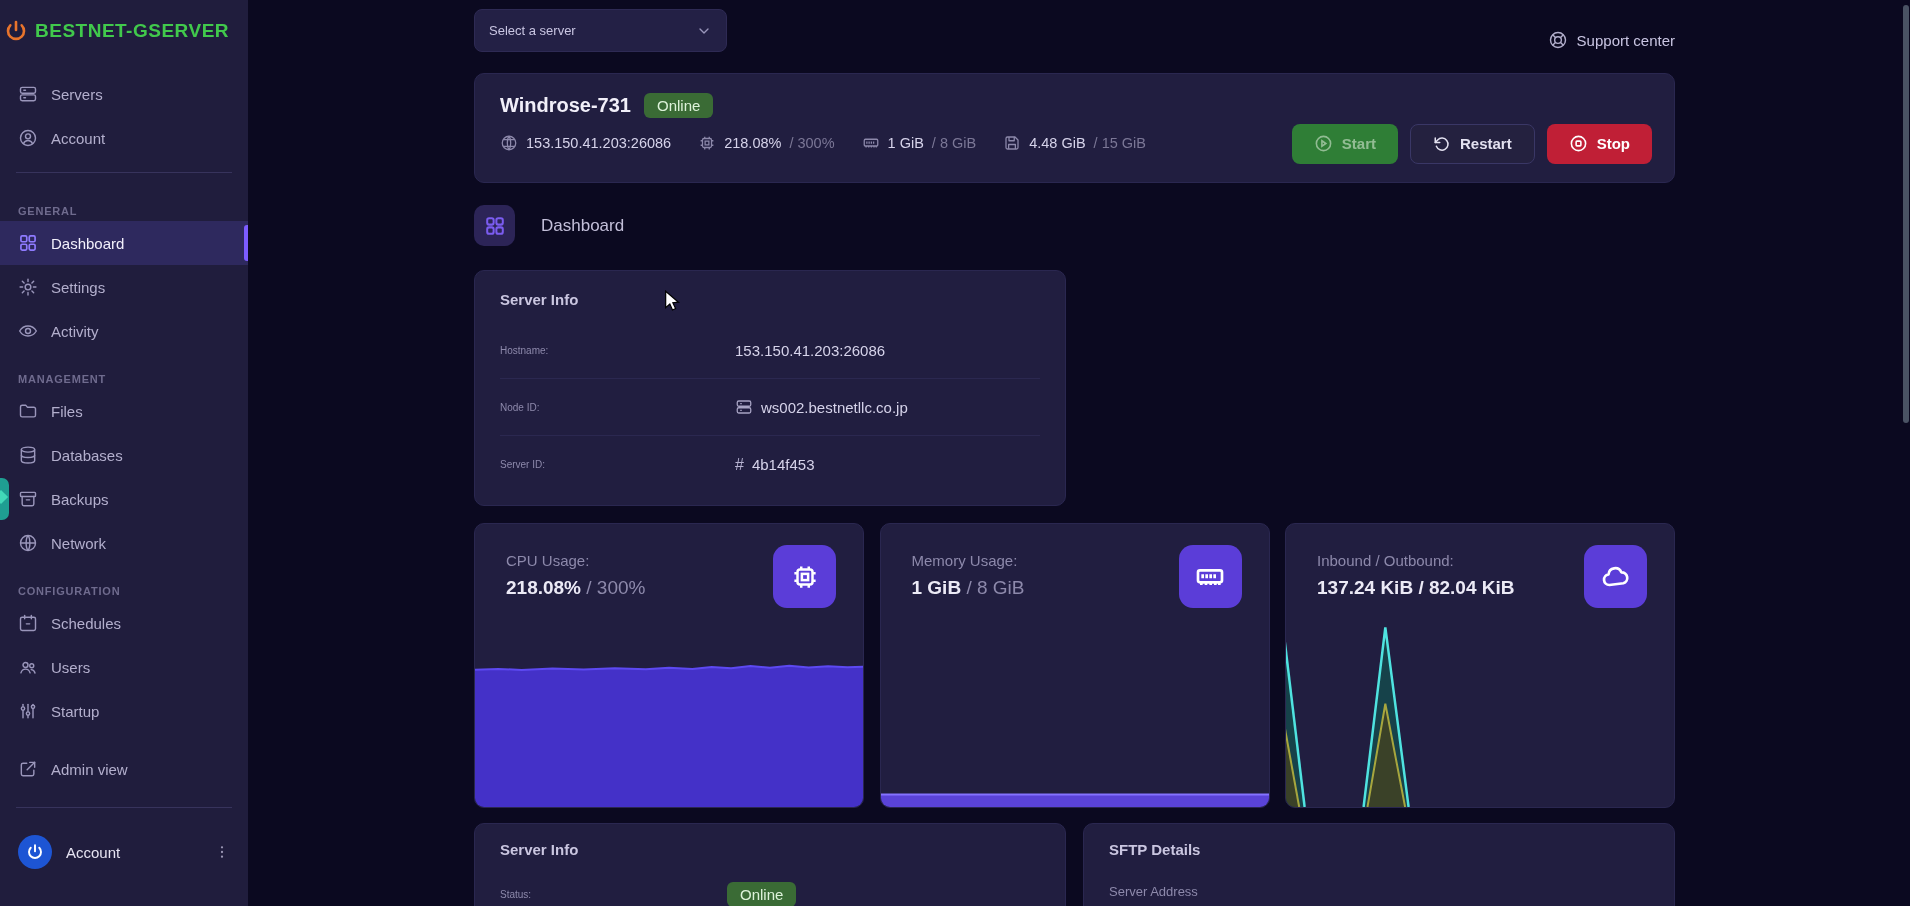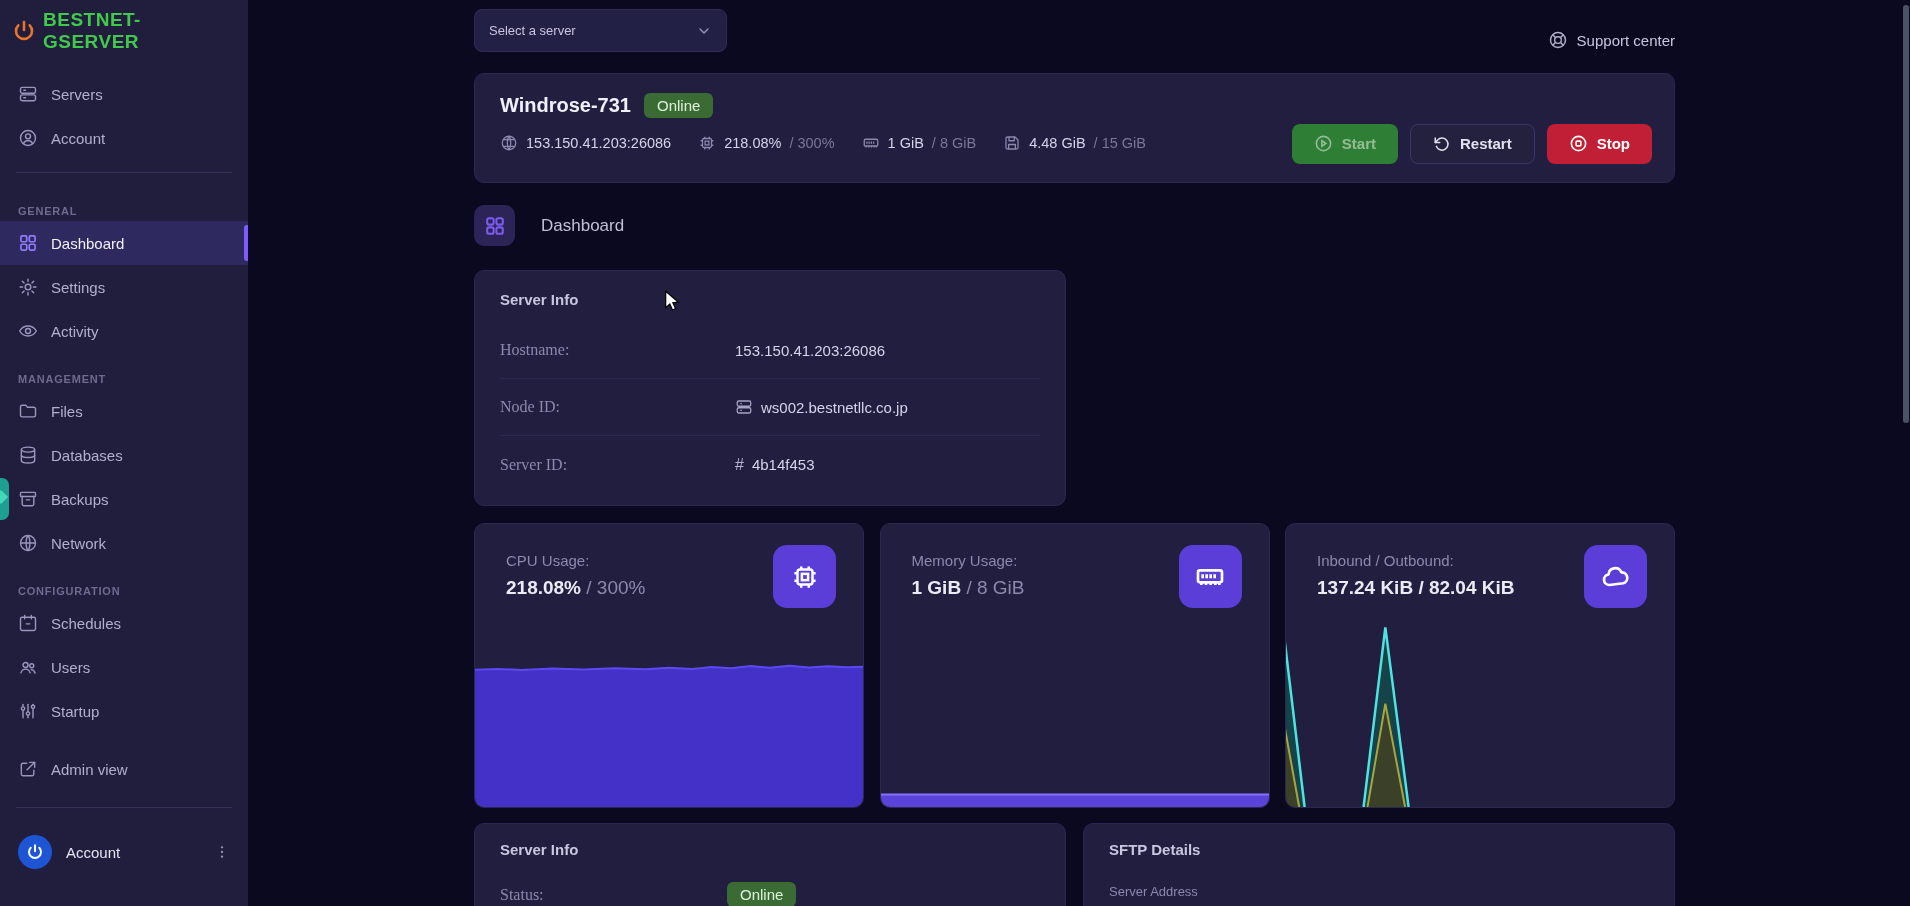--- a/index.html
+++ b/index.html
@@ -9,21 +9,21 @@
     background:#0b0920; color:#c9c6de; position:relative;
   }
   svg { display:block; }
 
   
   .sidebar {
     position:absolute; left:0; top:0; width:248px; height:906px;
     background:#201d3d; display:flex; flex-direction:column; padding:14px 0 0 0;
     z-index:5;
   }
-  .logo { display:flex; align-items:center; gap:7px; padding:0 12px; height:34px; }
+  .logo { display:flex; align-items:center; gap:7px; padding:0 4px; height:34px; }
   .logo .flame { color:#e8742c; }
   .brand-text { font-size:19px; font-weight:bold; letter-spacing:0.5px; color:#41c94c; }
   .nav-item {
     display:flex; align-items:center; gap:13px; height:44px; padding:0 18px;
     font-size:15px; color:#b3afcd; cursor:pointer; position:relative;
   }
   .nav-item .ico { color:#9a96bb; flex:0 0 auto; display:flex; }
   .nav-item.active { background:#2e295e; color:#f2f0fb; }
   .nav-item.active .ico { color:#8f7bff; }
   .nav-item.active::after {
@@ -104,21 +104,21 @@
     display:flex; align-items:center; justify-content:center; color:#7b5cf0;
   }
   .heading-title { font-size:17px; color:#c3bfd9; }
 
   
   .info-card { left:226px; top:270px; width:592px; height:236px; padding:20px 25px 0 25px; }
   .info-title { font-size:15px; font-weight:bold; color:#cac6e0; }
   .info-rows { margin-top:14px; }
   .info-row { display:flex; align-items:center; height:57px; border-bottom:1px solid #2b2850; }
   .info-row:last-child { border-bottom:none; }
-  .info-label { width:235px; font-size:16px; color:#8d89ab;font-family:Liberation Serif, serif; }
+  .info-label { width:235px; font-size:10px; color:#8d89ab; }
   .info-value { display:flex; align-items:center; gap:8px; font-size:15px; color:#d6d3ea; }
   .info-value .ico { color:#a8a4c4; display:flex; }
   .hashmark { color:#b7b3d2; font-size:16px; }
 
   
   .stats-row { position:absolute; left:226px; top:523px; width:1201px; display:flex; justify-content:space-between; }
   .stat-card {
     position:relative; width:390px; height:285px; background:#211e40;
     border:1px solid #2a2750; border-radius:10px; overflow:hidden;
   }

